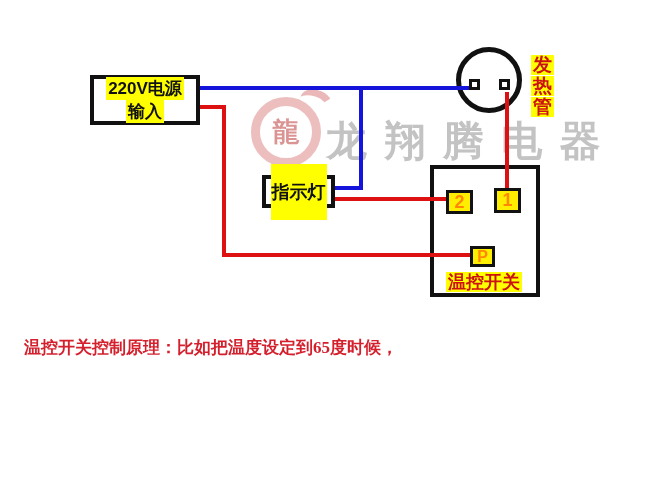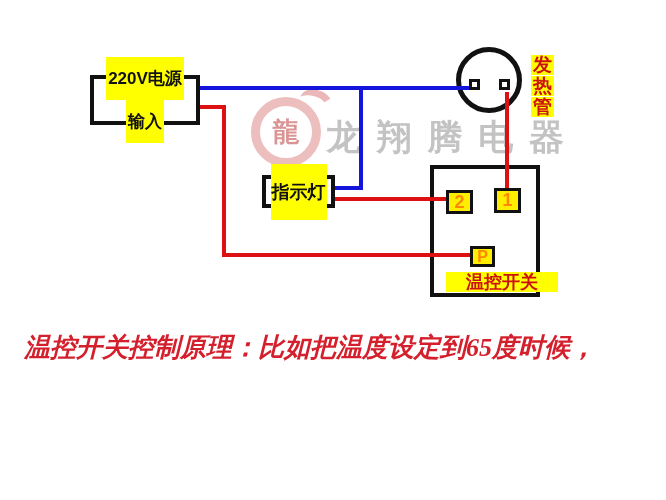--- a/index.html
+++ b/index.html
@@ -14,37 +14,37 @@
     display:flex;align-items:center;justify-content:center;
   }
   .wm-logo span{font-size:27px;font-weight:bold;color:rgba(190,60,60,.55);}
   .wm-swirl{
     position:absolute;left:299px;top:90px;width:28px;height:22px;z-index:1;
     border-top:7px solid rgba(205,85,85,.42);border-right:7px solid transparent;
     border-radius:70% 100% 0 0;transform:rotate(14deg);
   }
   .wm-brand{
     position:absolute;left:326px;top:114px;z-index:1;
-    font-size:35px;font-weight:bold;color:#c3c3c3;letter-spacing:3px;white-space:nowrap;
+    font-size:41px;font-weight:bold;color:#c3c3c3;letter-spacing:3px;white-space:nowrap;
   }
   .wm-url{
     position:absolute;left:240px;top:152px;z-index:1;
     font-size:18px;font-weight:bold;color:#a9aebc;letter-spacing:0;white-space:nowrap;
   }
   
   .wire{position:absolute;z-index:3;}
   .blue{background:#1414dd;}
   .red{background:#dd1111;}
   
   .comp{position:absolute;box-sizing:border-box;z-index:4;}
   .power-box{
     left:90px;top:75px;width:110px;height:50px;border:4px solid #111;background:#fff;
     display:flex;flex-direction:column;align-items:center;justify-content:center;line-height:19px;
   }
-  .power-box span{background:#ffff00;color:#111;font-weight:bold;font-size:17px;padding:12px 2px;}
+  .power-box span{background:#ffff00;color:#111;font-weight:bold;font-size:17px;padding:2px 2px;}
   .heater-circle{
     left:456px;top:47px;width:66px;height:66px;border:5px solid #111;border-radius:50%;
     background:transparent;z-index:2;
   }
   .pin{width:11px;height:11px;border:3px solid #111;background:#fff;z-index:5;}
   .pin-left{left:469px;top:79px;}
   .pin-right{left:499px;top:79px;}
   .heater-label{left:531px;top:55px;z-index:4;}
   .heater-label span{
     display:block;background:#ffff00;color:#cc1111;font-weight:bold;font-size:19px;
@@ -57,25 +57,25 @@
   .indicator-box span{background:#ffff00;color:#111;font-weight:bold;font-size:18px;padding:16px 1px;}
   .thermo-box{left:430px;top:165px;width:110px;height:132px;border:4px solid #111;background:transparent;z-index:2;}
   .terminal{
     border:3px solid #111;background:#ffee00;color:#ff8800;font-weight:bold;
     display:flex;align-items:center;justify-content:center;z-index:5;
   }
   .term-2{left:446px;top:190px;width:27px;height:24px;font-size:18px;}
   .term-1{left:494px;top:188px;width:27px;height:25px;font-size:18px;}
   .term-p{left:470px;top:246px;width:25px;height:21px;font-size:16px;}
   .thermo-label{left:446px;top:270px;z-index:5;}
-  .thermo-label span{background:#ffff00;color:#cc1111;font-weight:bold;font-size:18px;padding:0 20px;}
+  .thermo-label span{background:#ffff00;color:#cc1111;font-weight:bold;font-size:18px;padding:0 2px;}
   
   .notes{position:absolute;left:24px;top:332px;z-index:4;
     font-family:"Liberation Serif",serif;color:#d41f2c;font-weight:bold;}
-  .notes div{font-size:26px;line-height:32px;white-space:nowrap;font-style:italic;}
+  .notes div{font-size:17px;line-height:32px;white-space:nowrap;}
 </style>
 </head>
 <body>
 
 <div class="stage">
 
   <div class="wm-logo">
     <span>龍</span>
   </div>
   <div class="wm-swirl"></div>

